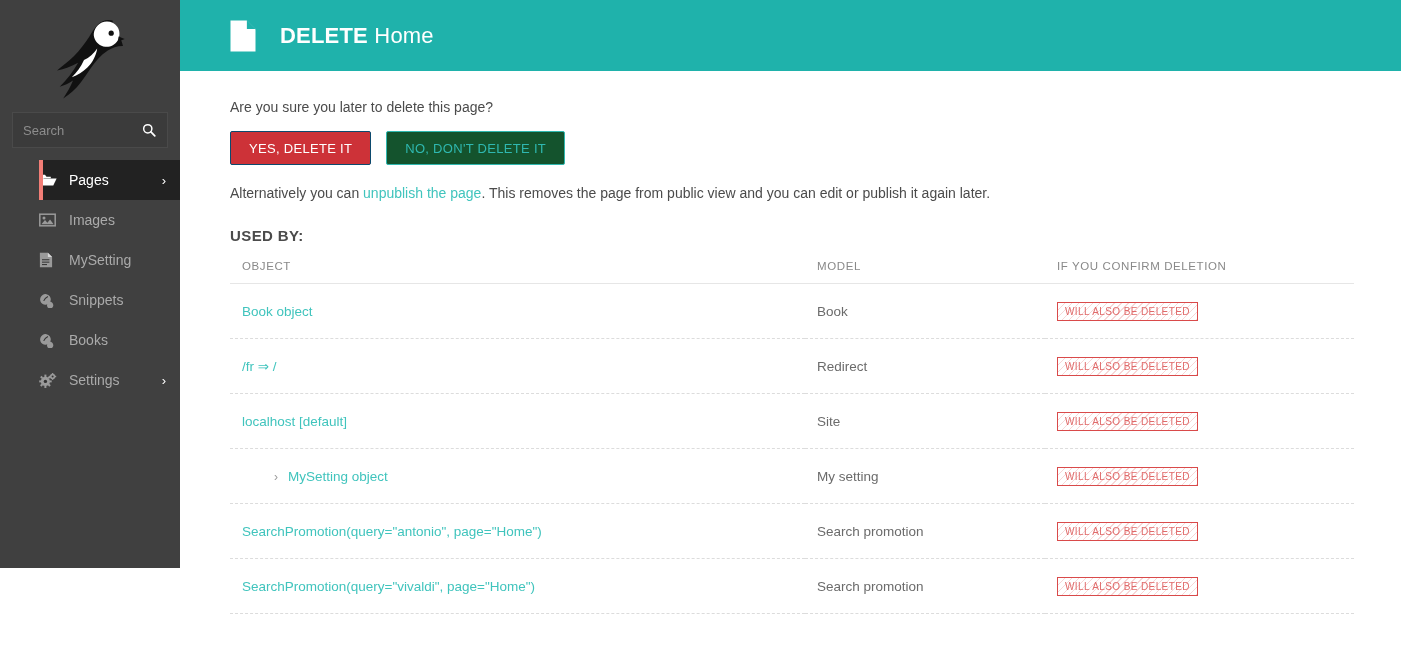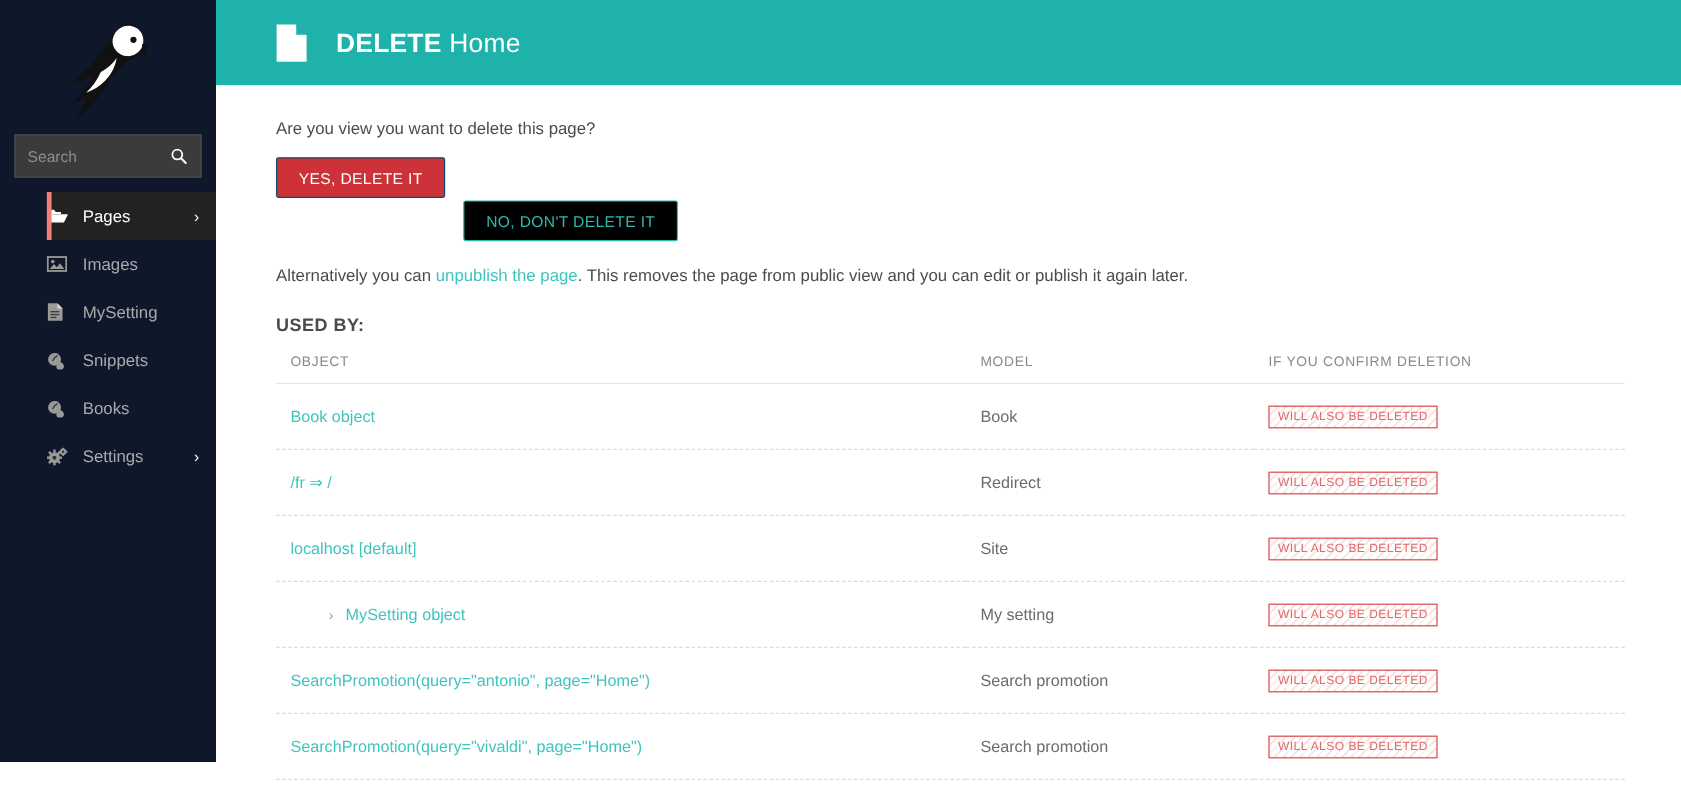--- a/index.html
+++ b/index.html
@@ -15,22 +15,22 @@
     position: relative;
     width: 1401px;
     height: 663px;
     display: flex;
   }
 
   
   #sidebar {
     width: 180px;
     flex: 0 0 180px;
-    background: #0f172a;
-    height: 635px;
+    background: #404040;
+    height: 568px;
     position: relative;
     overflow: hidden;
   }
 
   .logo-wrap {
     height: 112px;
     display: flex;
     align-items: center;
     justify-content: center;
     padding-top: 4px;
@@ -163,24 +163,23 @@
     text-decoration: none;
     white-space: nowrap;
   }
   .btn-danger {
     background: #cd3238;
     color: #ffffff;
     border: 1px solid #0c4a6e;
     margin-right: 15px;
   }
   .btn-outline {
-    background: #000000;
+    background: #14532d;
     color: #2fb8b0;
     border: 1px solid #2fb8b0;
-    margin-top: 36px;
   }
 
   .alt-text {
     color: #4b4b4b;
     font-size: 14px;
     margin: 0 0 26px 0;
   }
   .alt-text a { color: #40c4bd; text-decoration: none; }
 
   .used-by-title {
@@ -397,21 +396,21 @@
           <path d="M16.9 0.5L25.5 9" stroke="#1fb2ab" stroke-width="1" fill="none"></path>
         </svg>
       </span>
       <h1>
         <span class="strong">DELETE</span><span>&nbsp;</span><span>Home</span>
       </h1>
     </div>
 
     <div class="content">
 
-      <p class="confirm-text">Are you view you want to delete this page?</p>
+      <p class="confirm-text">Are you sure you later to delete this page?</p>
 
       <div class="btn-row">
         <a href="#" class="btn btn-danger">YES, DELETE IT</a>
         <a href="#" class="btn btn-outline">NO, DON'T DELETE IT</a>
       </div>
 
       <p class="alt-text"><span>Alternatively you can </span><a href="#">unpublish the page</a><span>. This removes the page from public view and you can edit or publish it again later.</span></p>
 
       <h2 class="used-by-title">USED BY:</h2>
 

